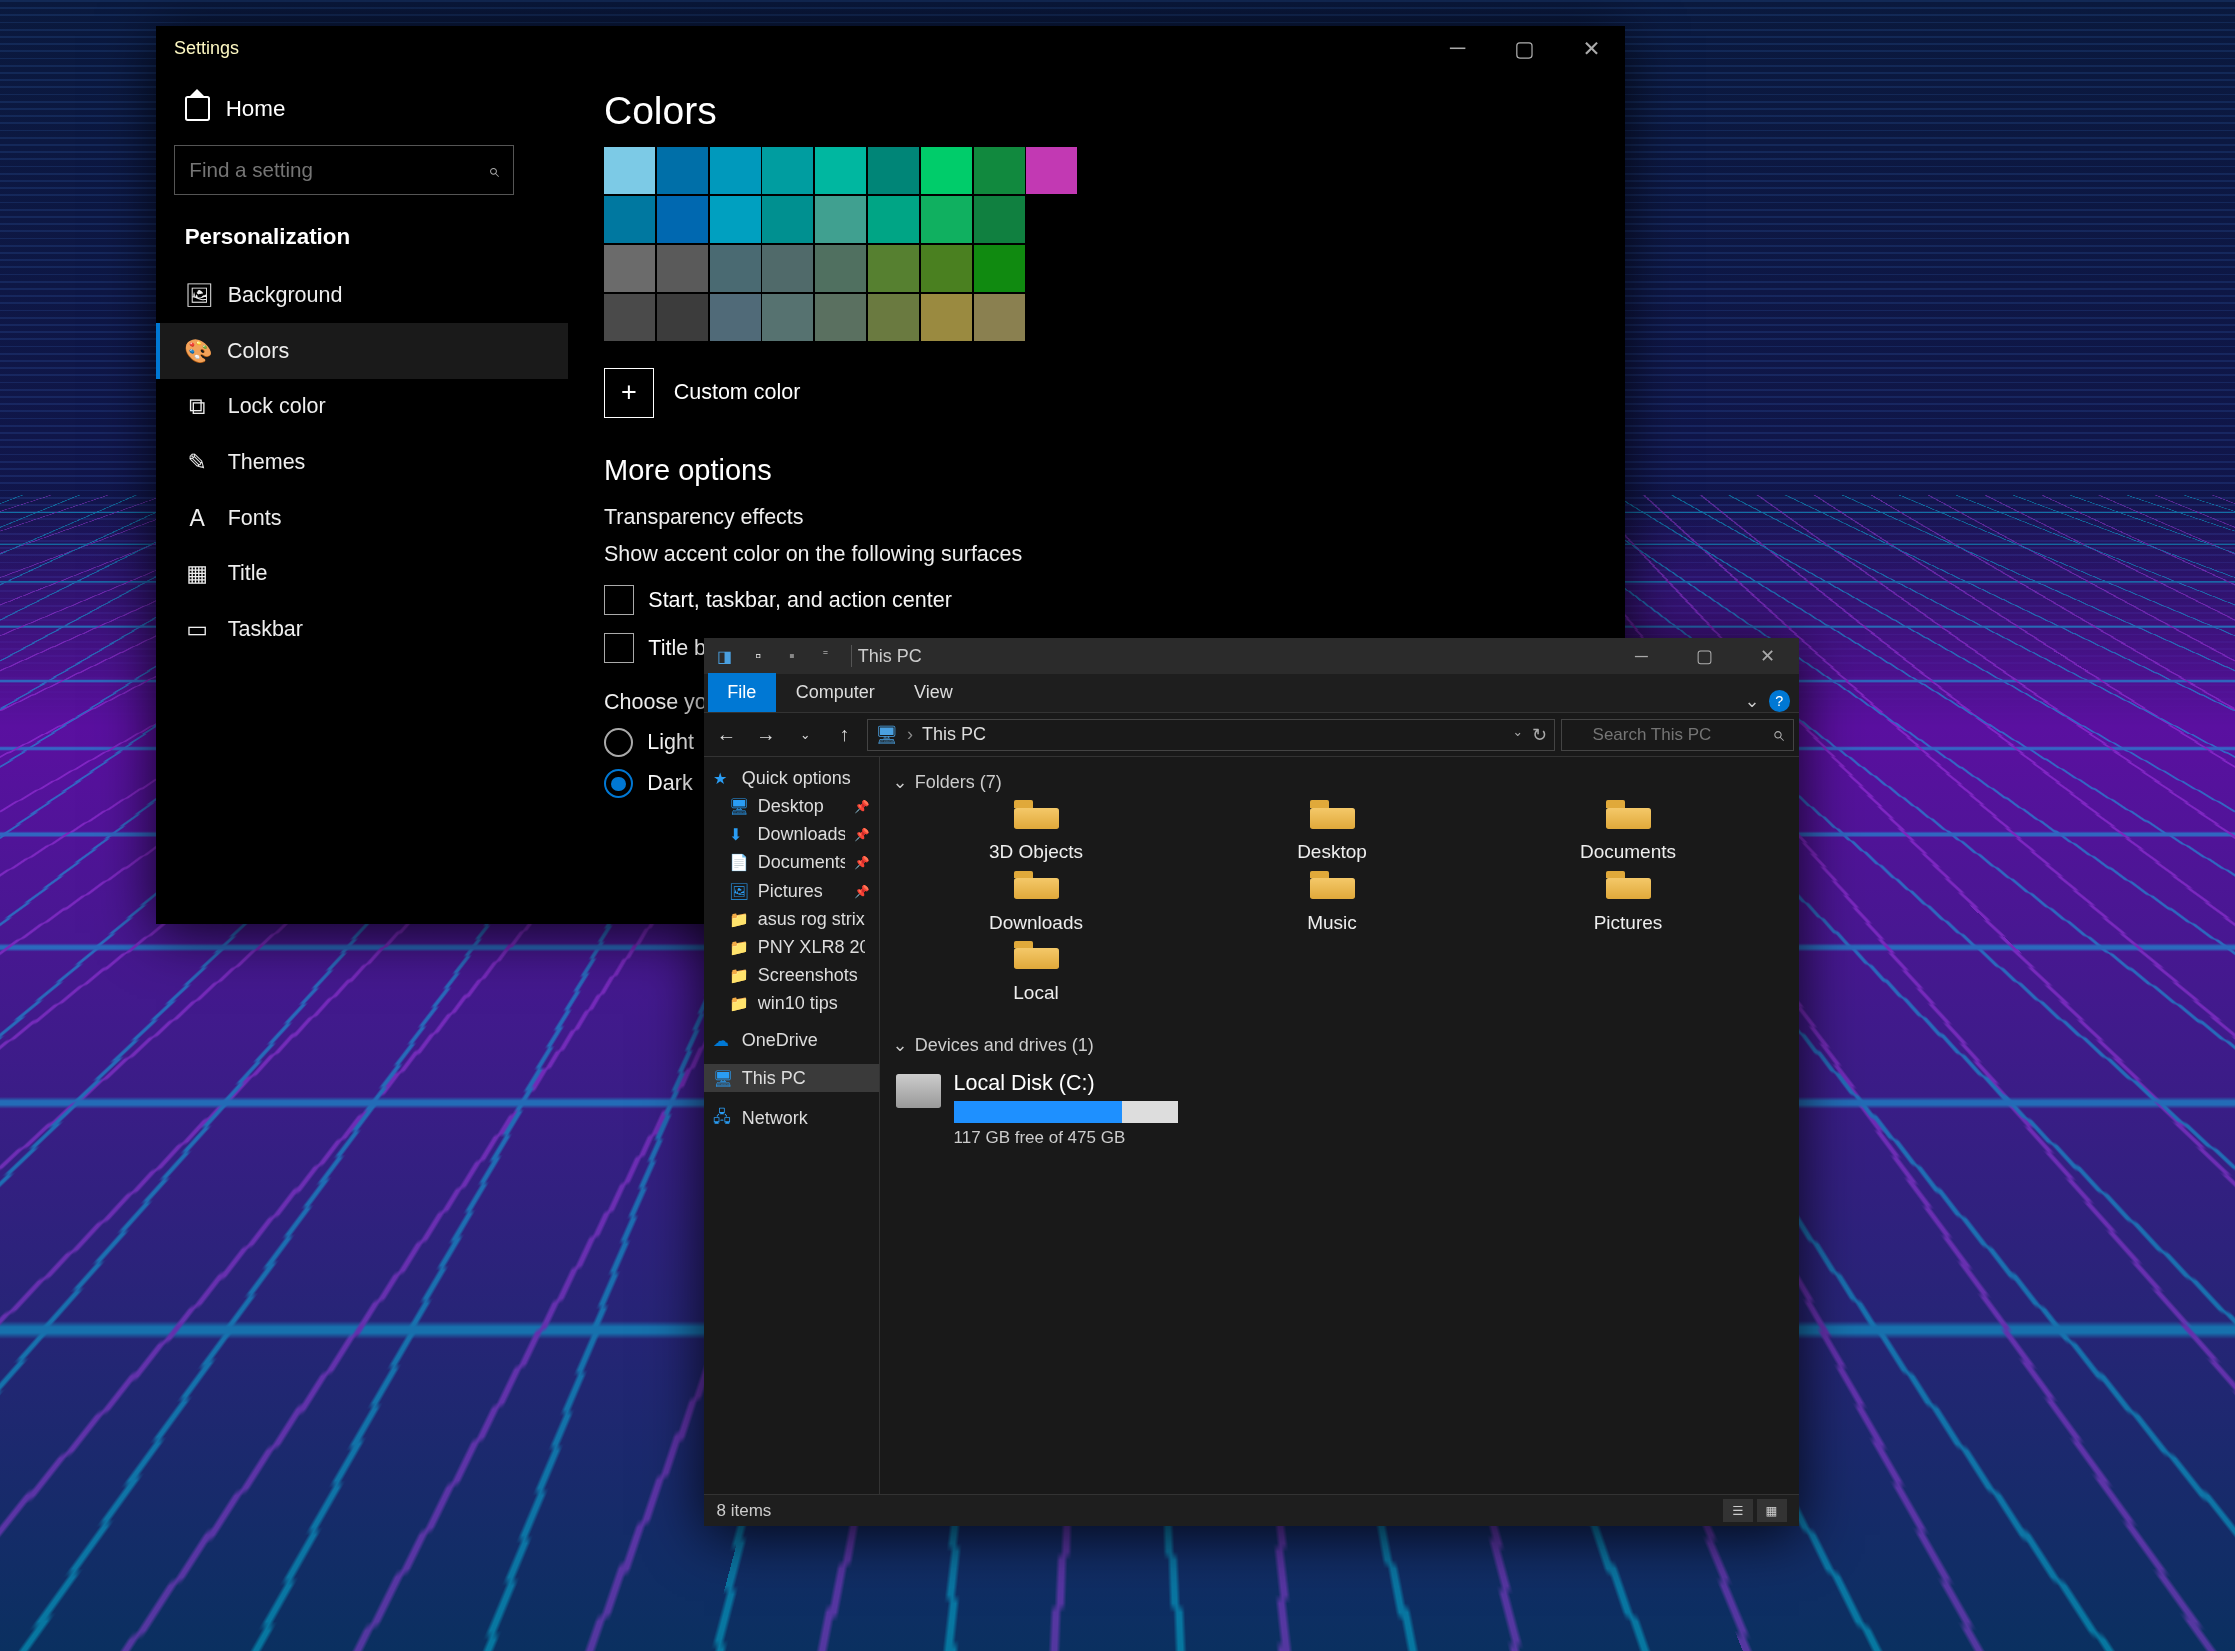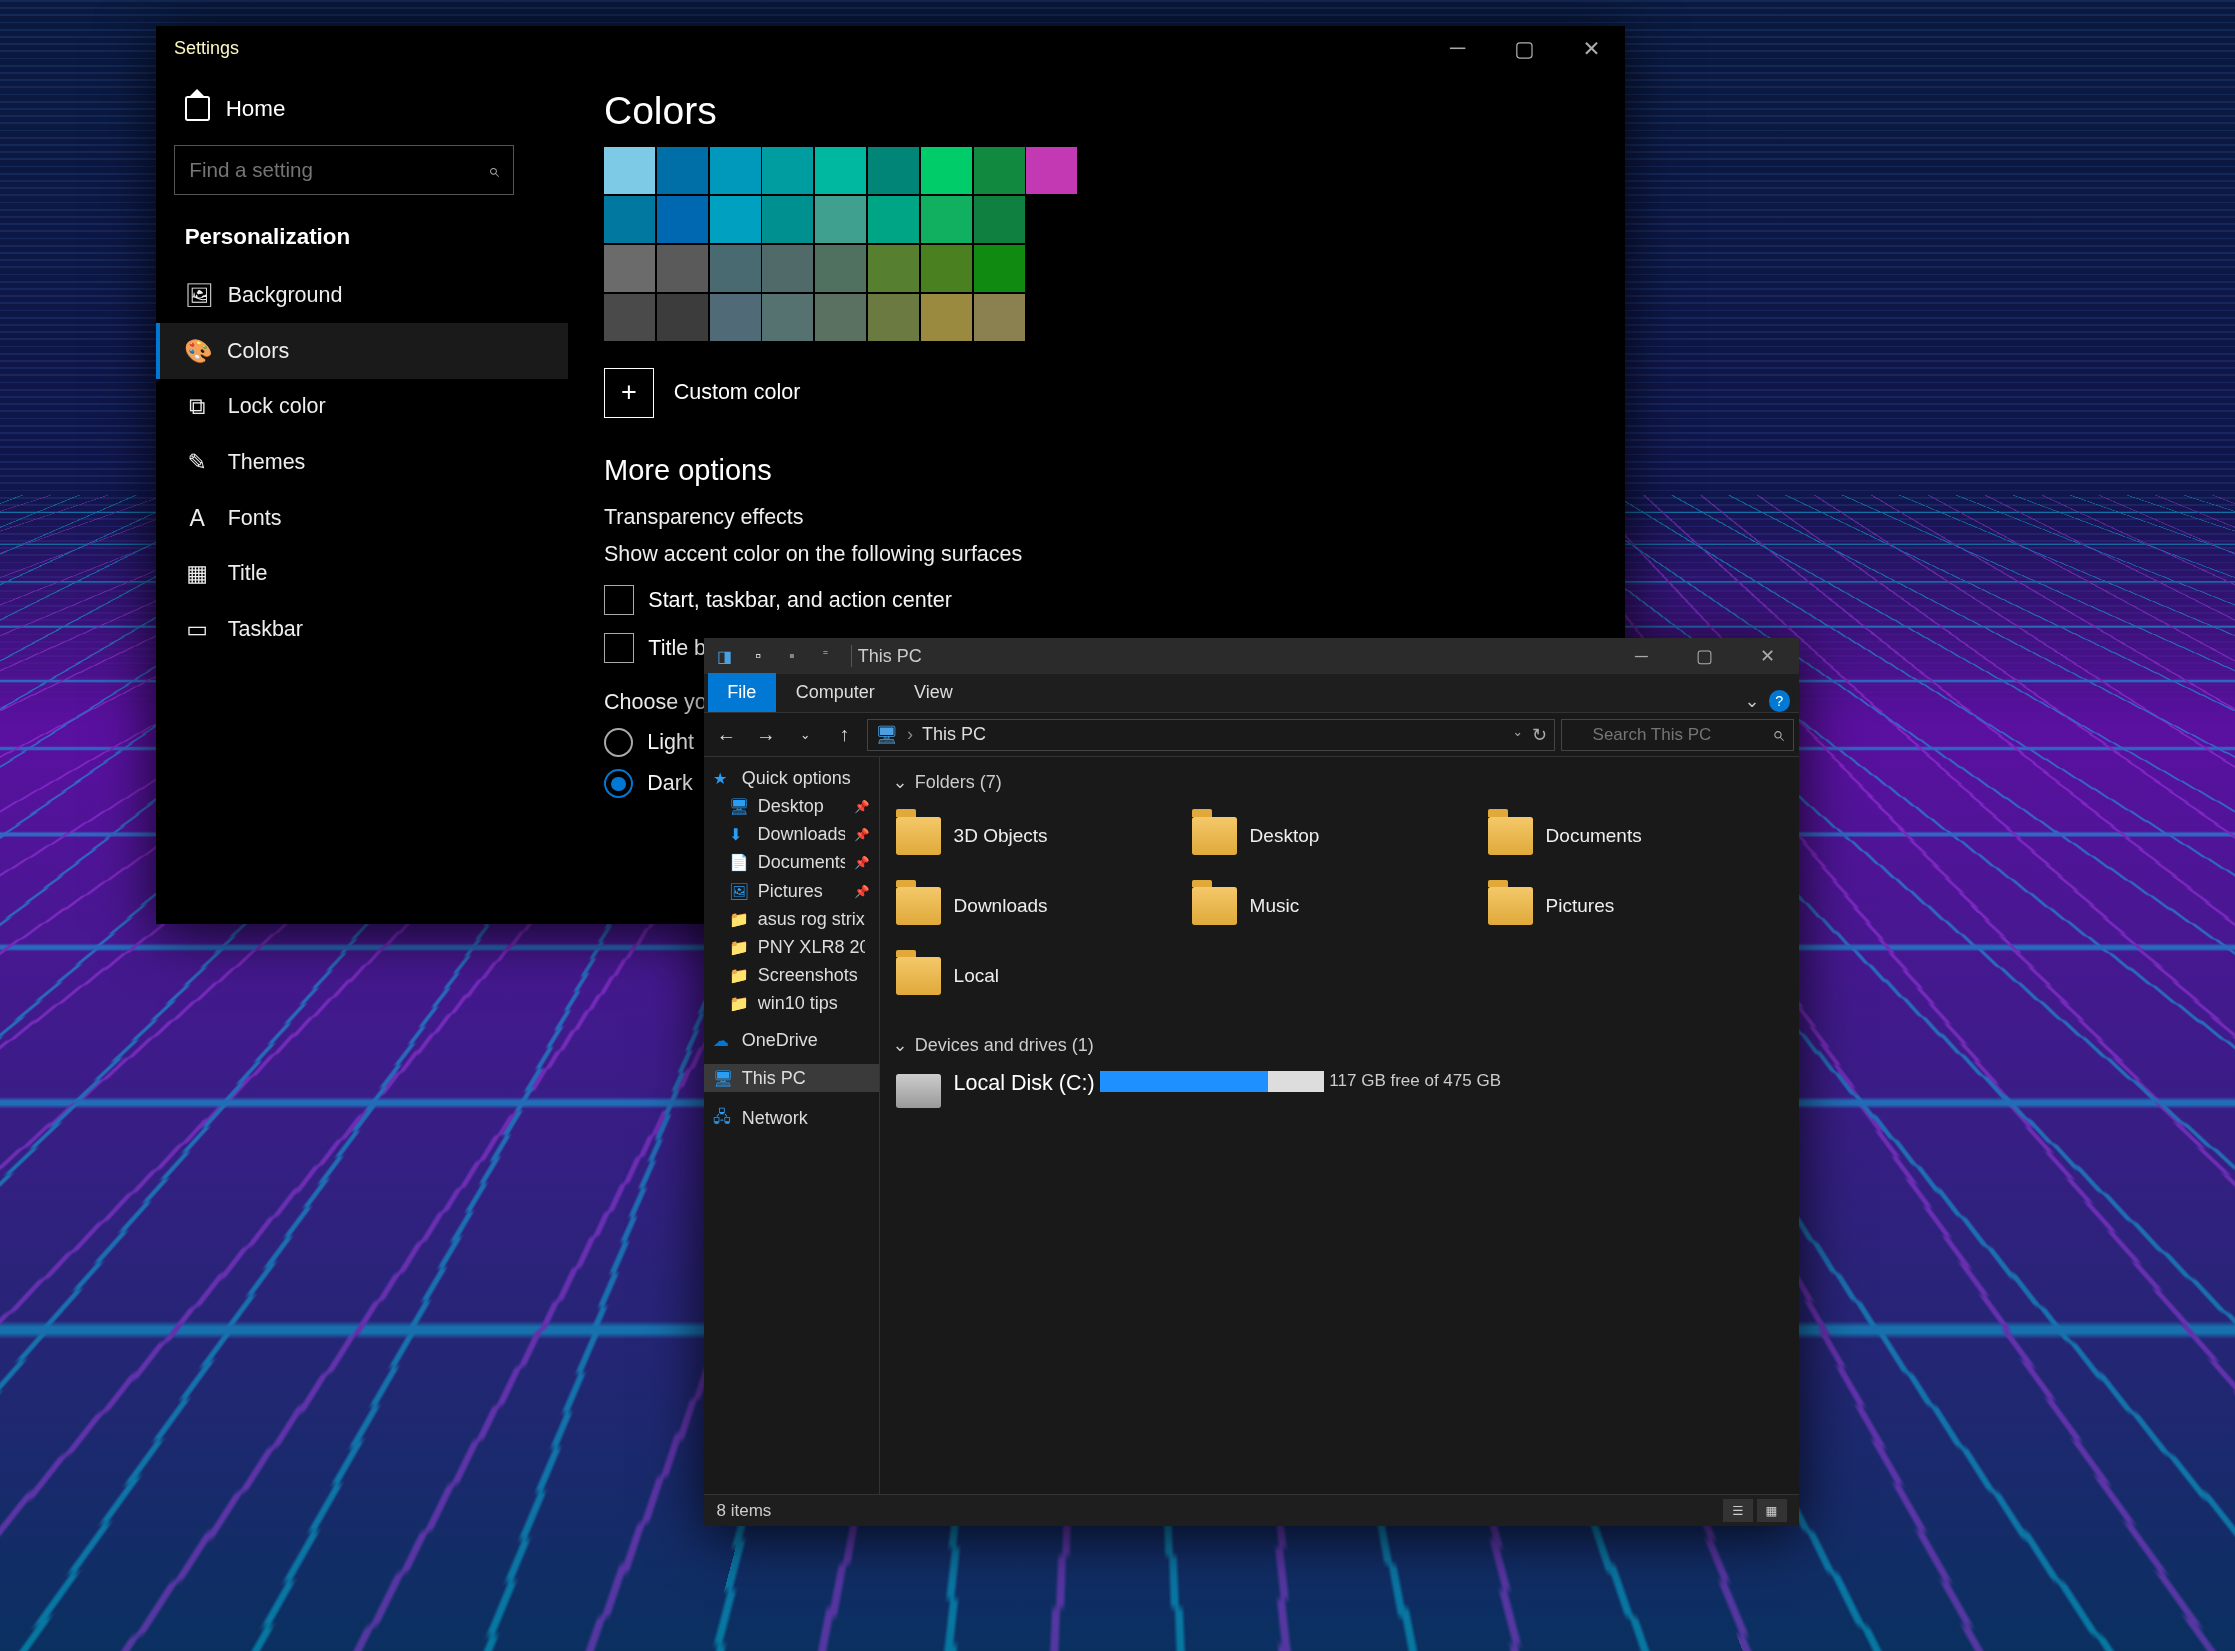--- a/index.html
+++ b/index.html
@@ -104,28 +104,28 @@
 .pin { margin-left:auto; color:#888; font-size:12.5px;}
 .star{color:#2a9df4;}
 .folder-i{color:#d9a94b;}
 .cloud-i{color:#0078d4;}
 .pc-i{color:#2a9df4;}
 .net-i{color:#2a9df4;}
 
 .content-pane { flex:1; padding:9px 12.5px; background:#191919; overflow:hidden;}
 .group-header { font-size:18px; color:#ccc; padding:5.4px 0 10.7px 0; display:flex; align-items:center; gap:7.2px;}
 .folders-grid { display:flex; flex-wrap:wrap; gap:7.2px 9px; margin-bottom:21.5px;}
-.folder-tile { width:287px; height:63px; display:flex; align-items:center; gap:12.5px; padding:3.6px;}
+.folder-tile { width:287px; height:63px; display:flex; align-items:center; gap:12.5px; padding:3.6px;flex-direction:column;}
 .ficon { width:45px; height:38px; background:linear-gradient(#f4c869,#e0a93a); border-radius:2.7px; position:relative;}
 .ficon::before{content:"";position:absolute;top:-7.2px;left:0;width:19.7px;height:7.2px;background:#e0a93a;border-radius:1.8px 1.8px 0 0;}
 .fname { font-size:19px; color:#eee;}
 
 .drive-row { display:flex; gap:12.5px; align-items:flex-start; padding:3.6px;}
 .drive-icon { width:45px; height:34px; background:linear-gradient(#ccc,#999); border-radius:2.7px; position:relative; margin-top:3.6px;}
-.drive-info { display:flex; flex-direction:row; gap:5.4px;}
+.drive-info { display:flex; flex-direction:column; gap:5.4px;}
 .drive-bar { width:224px; height:21.5px; background:#ddd;}
 .drive-fill { height:100%; background:#1e90ff; width:75%;}
 .drive-txt { font-size:17px; color:#ccc;}
 
 .status-bar { height:32px; background:#1e1e1e; border-top:0.9px solid #333; display:flex; align-items:center; padding:0 12.5px; font-size:17px; color:#ccc; justify-content:space-between;}
 .view-btns { display:flex; gap:3.6px;}
 .vbtn { width:30px; height:23px; background:#333; display:flex; align-items:center; justify-content:center; font-size:12.5px;}
 
 </style>
 </head>

